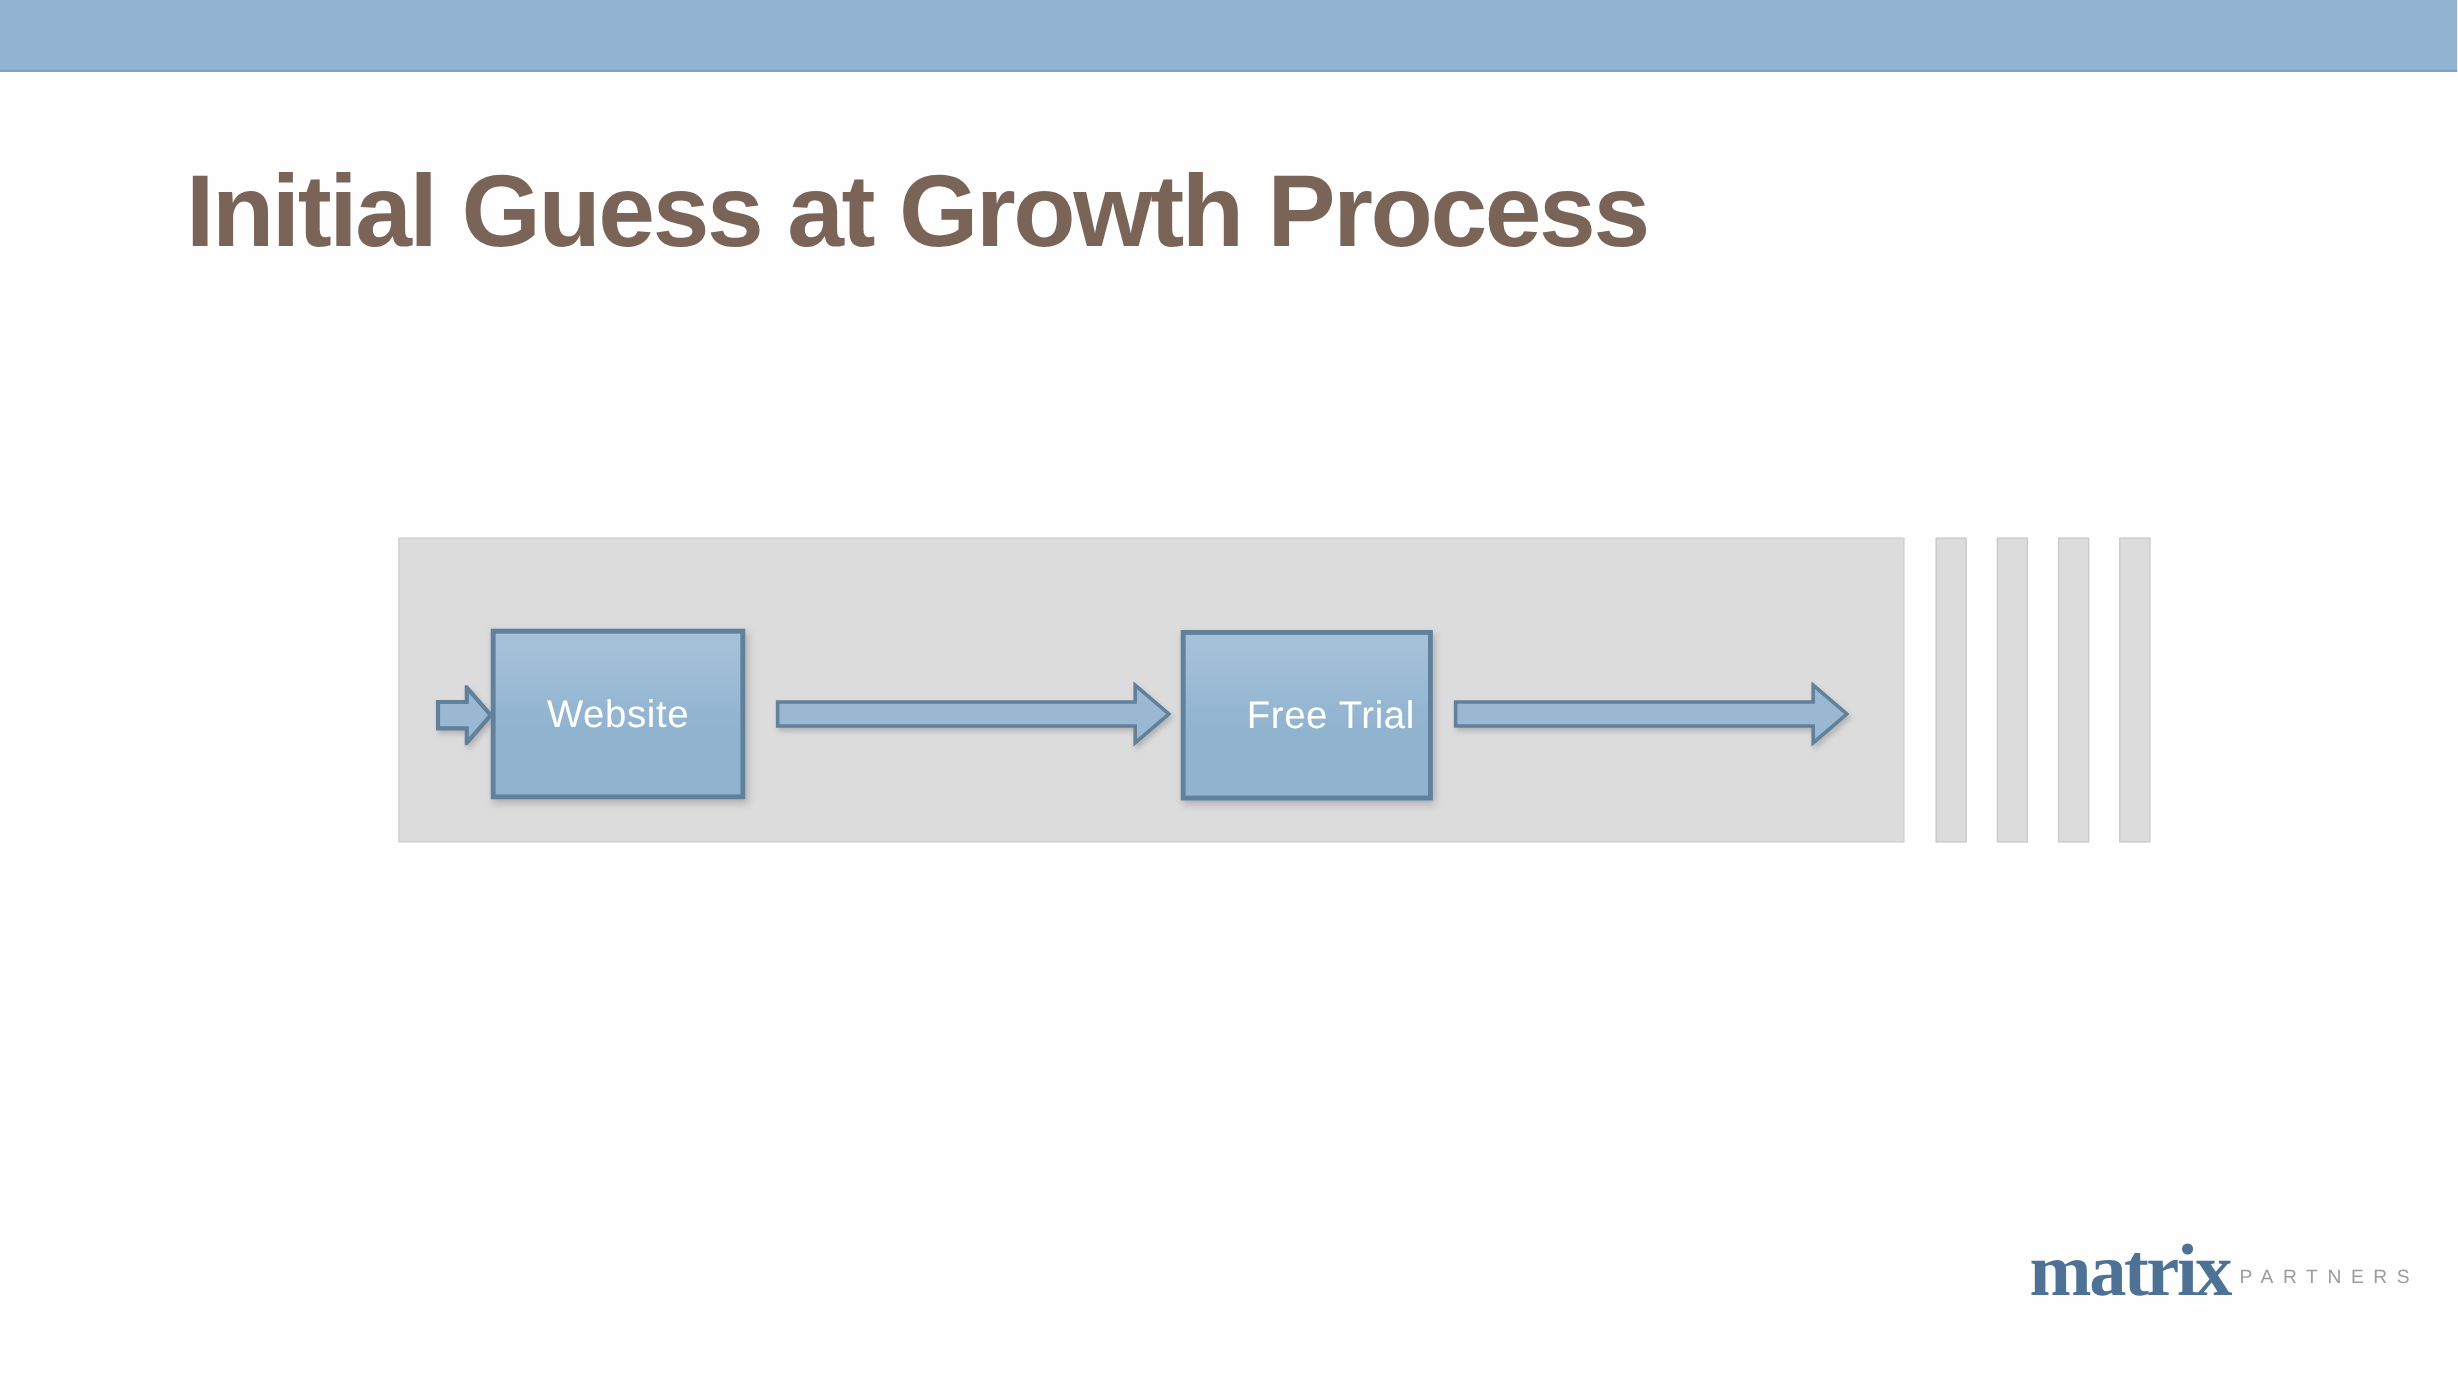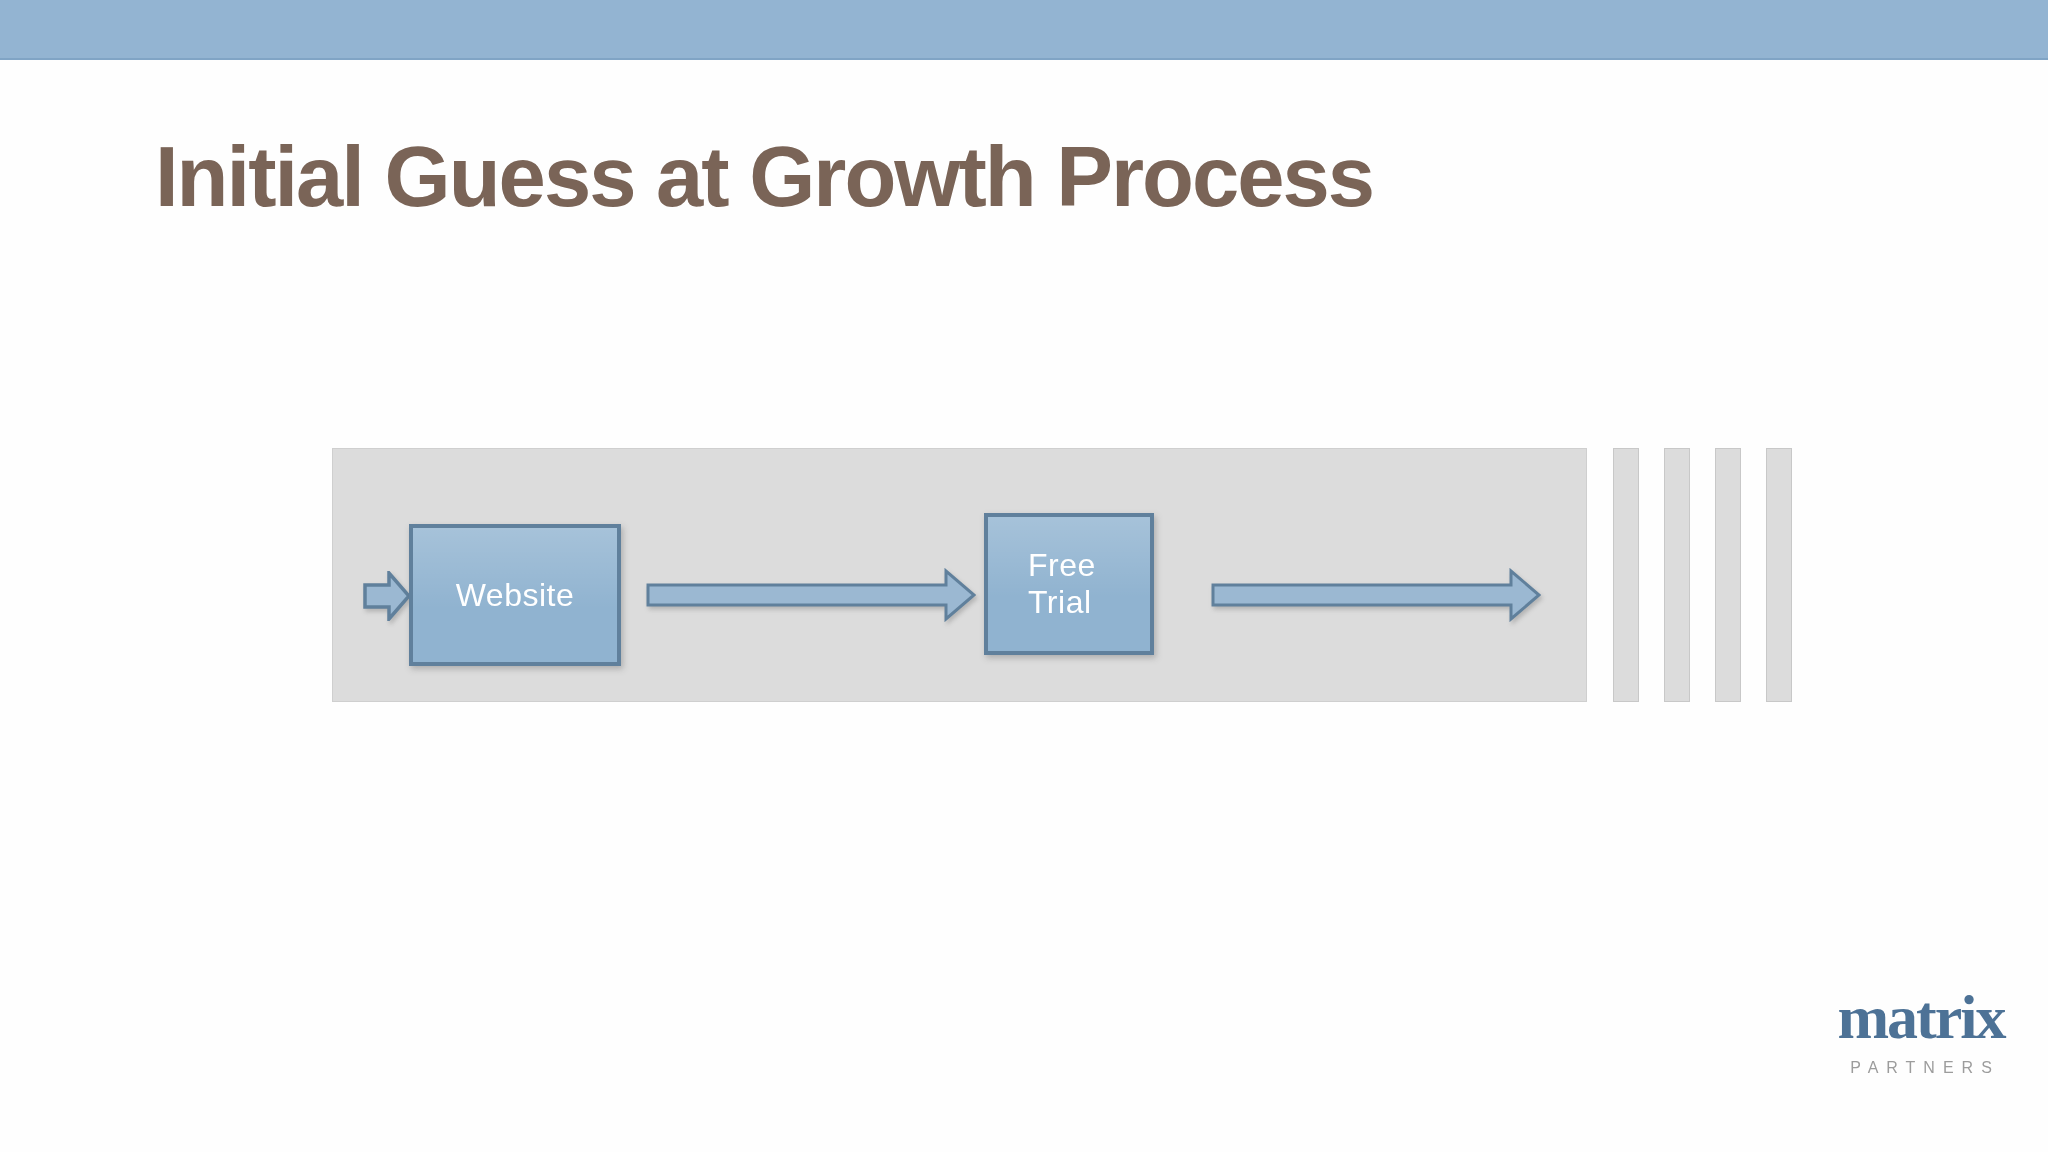--- a/index.html
+++ b/index.html
@@ -53,21 +53,21 @@
     box-sizing: border-box;
     background-color: var(--node-fill, #90b3d0);
     background-image: linear-gradient(180deg, rgba(255,255,255,0.20) 0%, rgba(255,255,255,0.00) 60%);
     border: 4px solid var(--node-border, #60809c);
     color: var(--node-text, #ffffff);
     font-size: 32px;
     letter-spacing: 0.5px;
     box-shadow: 2px 3px 6px rgba(90,90,90,0.35);
   }
   .node-website   { left: 76px;  top: 75px; width: 212px; height: 142px; }
-  .node-free-trial{ left: 651px; top: 64px; width: 170px; height: 142px; padding-left: 40px; }
+  .node-free-trial{ left: 651px; top: 76px; width: 210px; height: 142px; padding-left: 40px; }
 
   
   .flow-arrow {
     position: absolute;
     filter: drop-shadow(2px 3px 2px rgba(90,90,90,0.30));
   }
   .flow-arrow polygon {
     fill: var(--arrow-fill, #9bb8d2);
     stroke: var(--arrow-border, #60809c);
   }
@@ -87,24 +87,24 @@
     width: 26px;
     height: 254px;
     box-sizing: border-box;
     background: var(--bar-fill, #dcdcdc);
     border: 1px solid var(--bar-border, #c8c8c8);
   }
 
   
   .logo {
     position: absolute;
-    left: 1826px; top: 986px;
+    left: 1826px; top: 1028px;
     width: 190px;
     display: flex;
-    flex-direction: column;
+    flex-direction: row;
     align-items: center;
     justify-content: flex-end;
   }
   .logo-word {
     font-family: "Liberation Serif", serif;
     font-size: 62px;
     font-weight: 700;
     line-height: 1.0;
     letter-spacing: -2px;
     color: var(--logo-blue, #4d7296);

